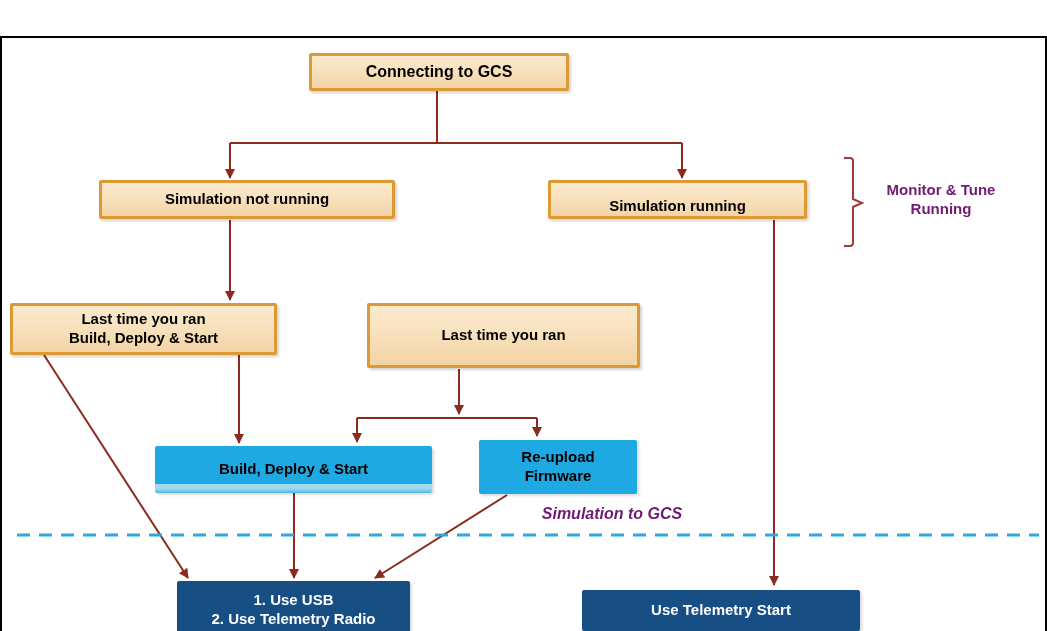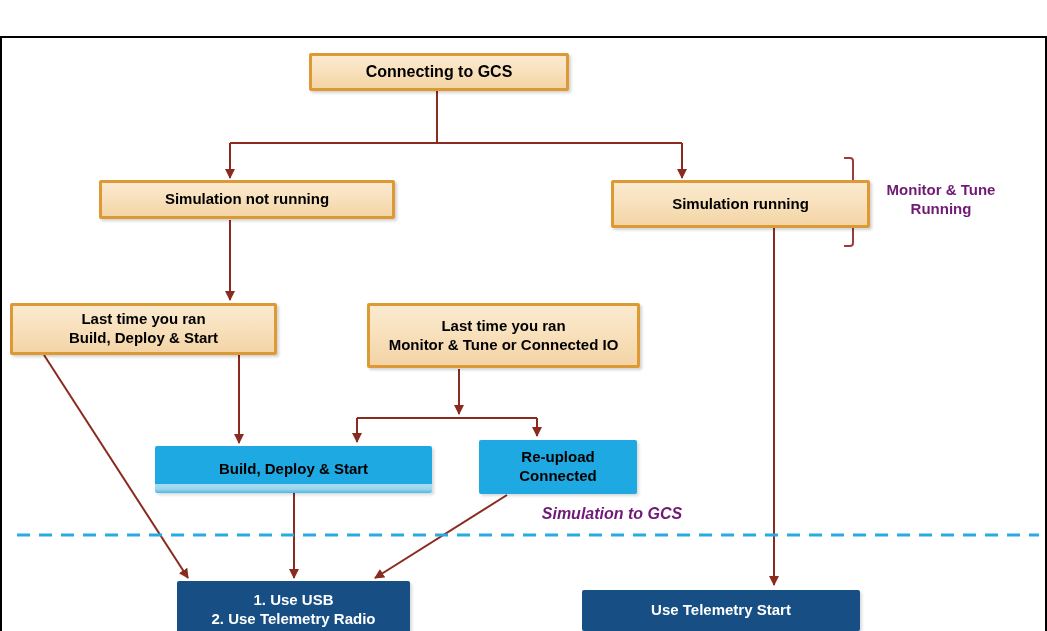--- a/index.html
+++ b/index.html
@@ -33,21 +33,21 @@
     background:#174F85;color:#ffffff;border-radius:2px;font-size:15px;
     box-shadow:2px 2px 3px rgba(0,0,0,0.15);
   }
   .annotation{
     position:absolute;font-weight:bold;color:#701a75;text-align:center;
     font-size:15px;line-height:1.25;
   }
   .annotation.italic{font-style:italic;font-size:16px;}
   #n-connecting{left:307px;top:15px;width:260px;height:38px;font-size:16px;}
   #n-simnot{left:97px;top:142px;width:296px;height:39px;}
-  #n-simrun{left:609px;top:142px;width:259px;height:48px;}
+  #n-simrun{left:546px;top:142px;width:259px;height:39px;justify-content:flex-end;}
   #n-lastbds{left:8px;top:265px;width:267px;height:52px;}
   #n-lastmt{left:365px;top:265px;width:273px;height:65px;}
   #n-build{left:153px;top:408px;width:277px;height:47px;}
   #n-reupload{left:477px;top:402px;width:158px;height:54px;}
   #n-usb{left:175px;top:543px;width:233px;height:57px;}
   #n-telemetry{left:580px;top:552px;width:278px;height:41px;}
   #a-monitortune{left:865px;top:143px;width:148px;}
   #a-conngcs{left:515px;top:466px;width:190px;}
 </style>
 </head>
@@ -101,30 +101,29 @@
     <span class="ln">Simulation running</span>
   </div>
 
   <div class="node orange" id="n-lastbds">
     <span class="ln">Last time you ran</span>
     <span class="ln">Build, Deploy &amp; Start</span>
   </div>
 
   <div class="node orange" id="n-lastmt">
     <span class="ln">Last time you ran</span>
-    <span class="ln">Monitor &amp; Tune or Connected IO</span>
   </div>
 
   <div class="node cyan band" id="n-build">
     <span class="ln">Build, Deploy &amp; Start</span>
   </div>
 
   <div class="node cyan" id="n-reupload">
     <span class="ln">Re-upload</span>
-    <span class="ln">Connected</span>
+    <span class="ln">Firmware</span>
   </div>
 
   <div class="node navy" id="n-usb">
     <span class="ln">1. Use USB</span>
     <span class="ln">2. Use Telemetry Radio</span>
   </div>
 
   <div class="node navy" id="n-telemetry">
     <span class="ln">Use Telemetry Start</span>
   </div>

